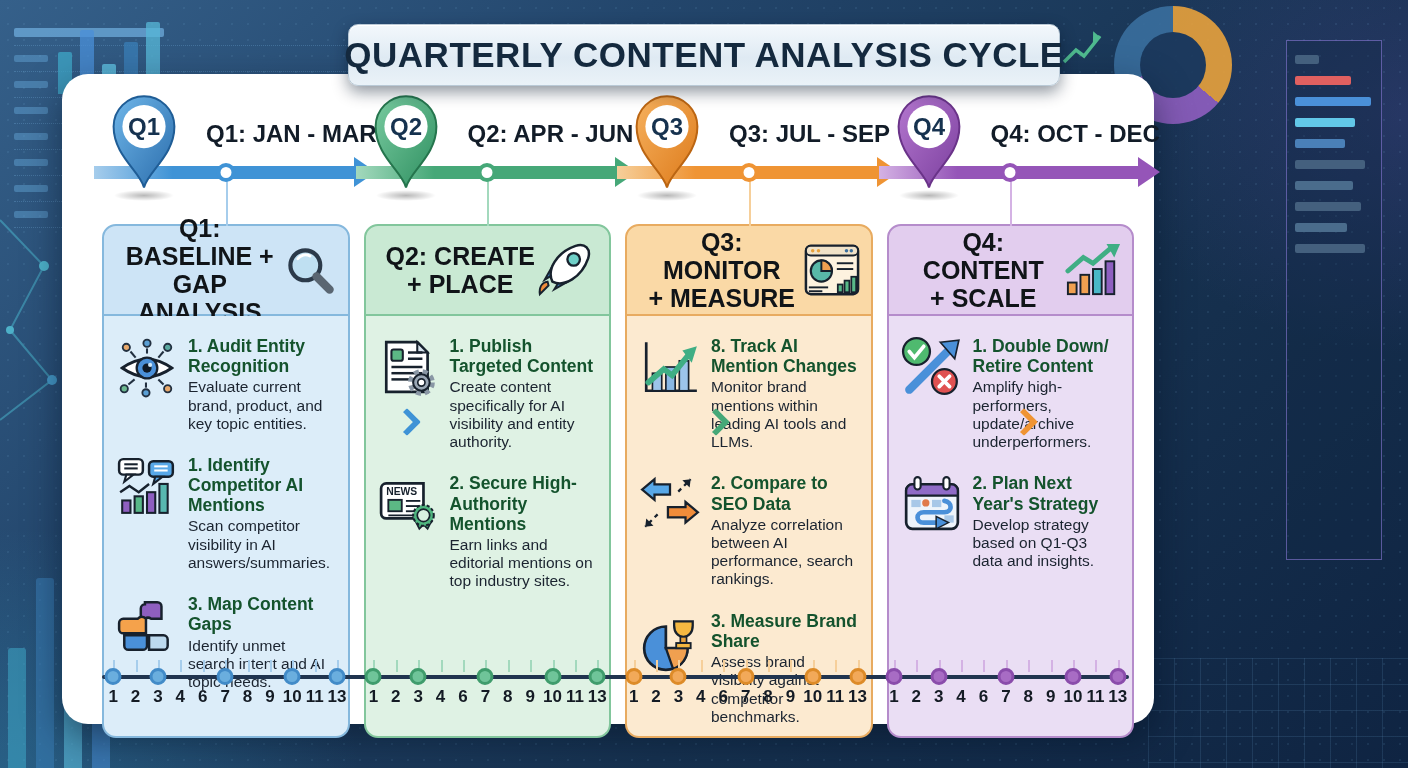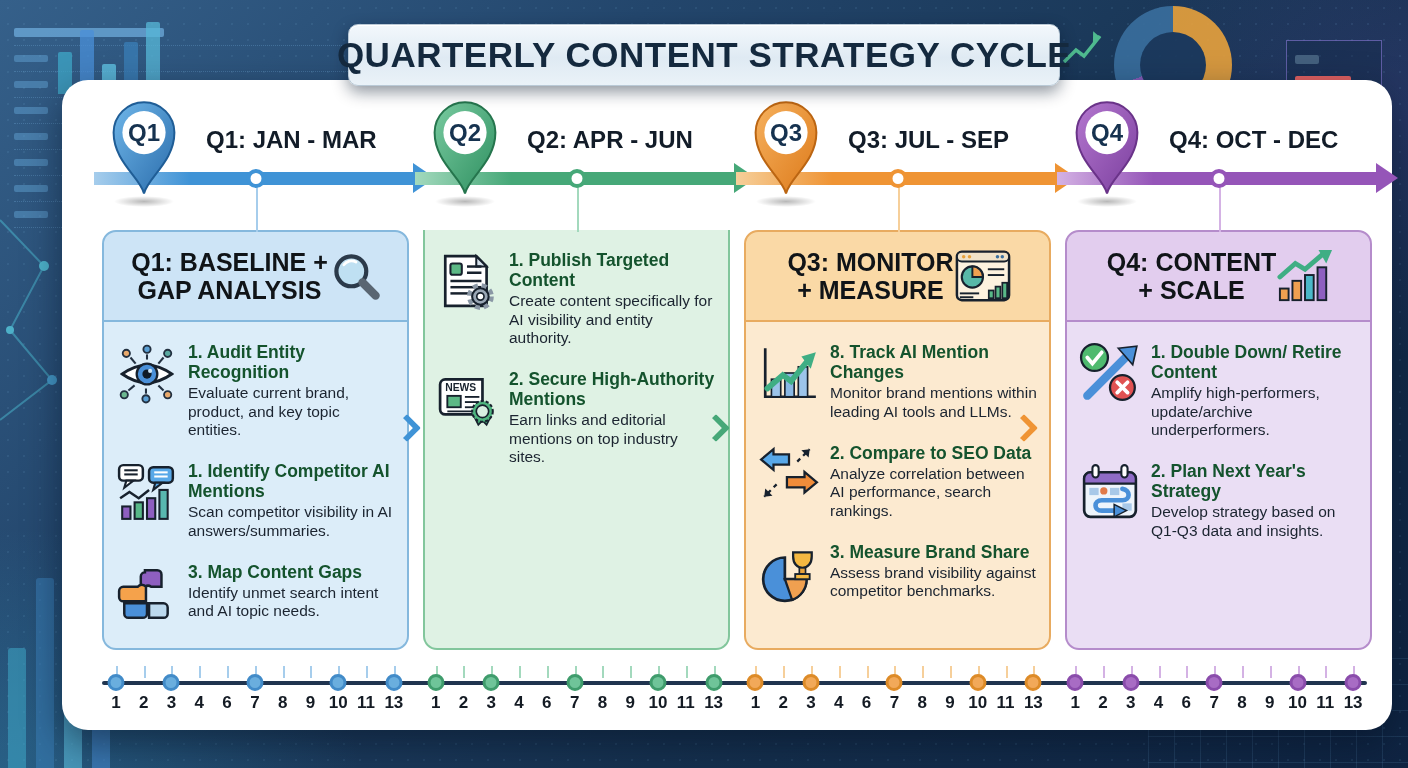--- a/index.html
+++ b/index.html
@@ -32,21 +32,21 @@
   .bg-grid-br { right:0; bottom:0; width:260px; height:110px;
     background-image:linear-gradient(rgba(120,180,225,.18) 1px, transparent 1px), linear-gradient(90deg, rgba(120,180,225,.18) 1px, transparent 1px);
     background-size:26px 26px; opacity:.8; }
   
   .title-banner { position:absolute; left:348px; top:24px; width:712px; height:62px; z-index:3;
     background:linear-gradient(180deg,#f3f8fc 0%, #dfeaf3 55%, #eaf2f8 100%);
     border:1px solid #b9c9d6; border-radius:10px; box-shadow:0 6px 16px rgba(5,20,40,.45), inset 0 1px 0 #fff;
     display:flex; align-items:center; justify-content:center; }
   .title-banner h1 { font-size:35px; font-weight:800; letter-spacing:.5px; color:#14293e; white-space:nowrap; }
   
-  .board { position:absolute; left:62px; top:80px; width:1330px; height:650px; z-index:2;
+  .board { position:absolute; left:62px; top:74px; width:1092px; height:650px; z-index:2;
     background:#fff; border-radius:26px; box-shadow:0 14px 36px rgba(4,16,34,.5); }
   
   .q0 { --main:#3f93d6; --dark:#2b6cab; --lite:#a6cdec; --hbg:#cde4f6; --bbg:#dcedf9; --bord:#85b8dd; --dot:#6aaede; --ring:#428bc8; }
   .q1 { --main:#46a878; --dark:#2f8a5e; --lite:#a3d9bd; --hbg:#c9e9d3; --bbg:#dff2e4; --bord:#82c69c; --dot:#6fc499; --ring:#3f9c6c; }
   .q2 { --main:#ef9434; --dark:#d7771c; --lite:#f6cf9a; --hbg:#fad9a6; --bbg:#fcead0; --bord:#e8ab60; --dot:#f2a959; --ring:#dd8b28; }
   .q3 { --main:#9555b8; --dark:#7a3f9c; --lite:#d4b2e4; --hbg:#e2cdee; --bbg:#eadef4; --bord:#b58ccb; --dot:#a86cc4; --ring:#8a4cab; }
   
   .timeline-row { position:absolute; left:40px; right:20px; top:16px; height:134px;
     display:grid; grid-template-columns:repeat(4,1fr); gap:14px; }
   .tseg { position:relative; }
@@ -161,21 +161,21 @@
   <div class="prow" style="width:70px;background:#44607e"></div>
 </div>
 <div class="decor bg-donut"></div>
 <svg class="decor" style="right:300px;top:28px" width="46" height="40" viewBox="0 0 46 40">
   <polyline points="2,34 14,22 22,28 38,8" fill="none" stroke="#4fba8f" stroke-width="3.5"></polyline>
   <polygon points="38,8 28,8 36,18" fill="#4fba8f" transform="rotate(40 36 10)"></polygon>
 </svg>
 <div class="decor bg-grid-br"></div>
 
 <div class="title-banner">
-  <h1>QUARTERLY CONTENT STRATEGY CYCLE</h1>
+  <h1>QUARTERLY CONTENT ANALYSIS CYCLE</h1>
 </div>
 
 <div class="board">
 
   <div class="timeline-row">
 
     <div class="tseg q0">
       <div class="tbar"></div>
       <div class="tdot"></div>
       <div class="tdrop"></div>
@@ -311,20 +311,33 @@
             </div>
           <div class="ctext">
             <div class="ittitle">3. Map Content Gaps</div>
             <div class="itdesc">Identify unmet search intent and AI topic needs.</div>
           </div>
         </div>
       </div>
     </div>
 
     <div class="qcard q1">
+      <div class="chead">
+        <div class="ctitle">
+          <span>Q2: CREATE</span><br>
+          <span>+ PLACE</span>
+        </div>
+        <svg width="58" height="58" viewBox="0 0 60 60">
+          <path d="M14 46 L5 55 C4 48 7 43 13 42 Z" fill="#f08c3a" stroke="#17212d" stroke-width="2"></path>
+          <path d="M20 34 L10 40 L18 26 Z" fill="#3a7fc1" stroke="#17212d" stroke-width="2"></path>
+          <path d="M26 40 L20 50 L34 42 Z" fill="#3a7fc1" stroke="#17212d" stroke-width="2"></path>
+          <path d="M18 42 C12 30 22 12 42 5 C52 2 58 8 55 18 C48 38 30 48 18 42 Z" fill="#fff" stroke="#17212d" stroke-width="2.6"></path>
+          <circle cx="40" cy="19" r="6.5" fill="#6fd0c8" stroke="#17212d" stroke-width="2.4"></circle>
+        </svg>
+      </div>
       <div class="cbody">
         <div class="citem">
           <div class="cicon">
               <svg width="62" height="62" viewBox="0 0 60 60">
             <path d="M8 6 h30 l10 10 v38 h-40 Z" fill="#fff" stroke="#17212d" stroke-width="2.6"></path>
             <path d="M38 6 l10 10 h-10 Z" fill="#d8e4ee" stroke="#17212d" stroke-width="2"></path>
             <rect x="13" y="13" width="11" height="11" rx="2" fill="#5cb885" stroke="#17212d" stroke-width="2"></rect>
             <g stroke="#17212d" stroke-width="2.4">
                   <line x1="29" y1="16" x2="43" y2="16"></line>
                   <line x1="29" y1="22" x2="43" y2="22"></line>

